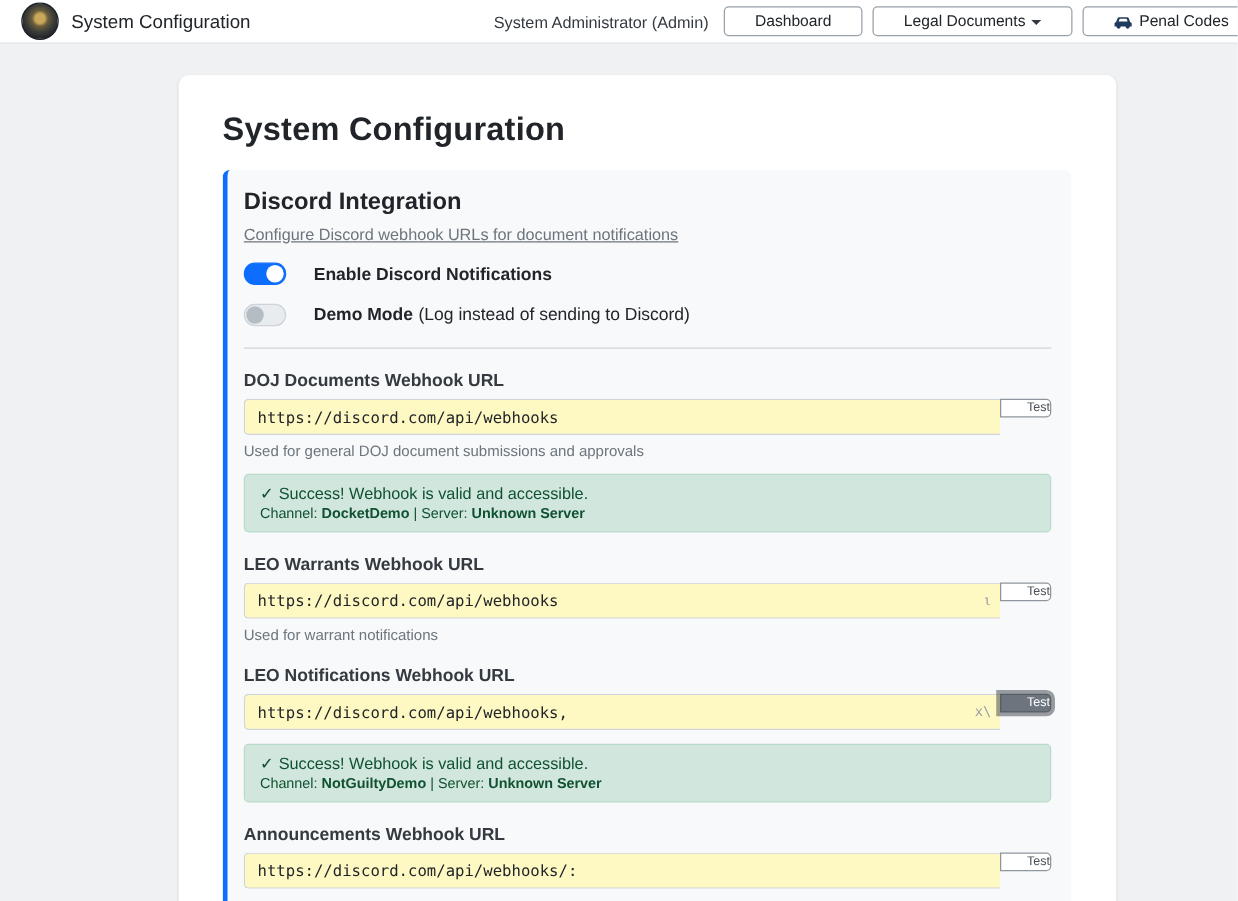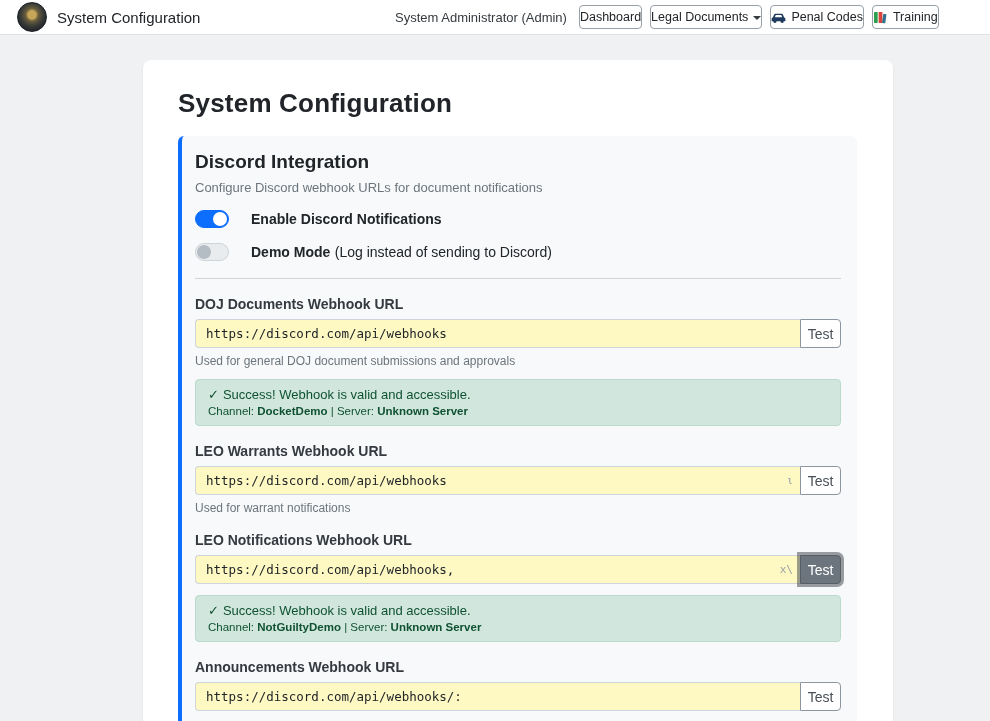--- a/index.html
+++ b/index.html
@@ -20,21 +20,21 @@
   .brand-logo {
     width:30px; height:30px; border-radius:50%;
     background:radial-gradient(circle at 50% 42%, #c9a75a 0 18%, #6b5d3c 30%, #3a3d38 52%, #22252b 75%);
     border:1px solid #1b1e23;
   }
   .brand-title { font-size:15px; color:#212529; }
   .nav-right { position:absolute; left:395px; top:4px; height:26px; display:flex; align-items:center; gap:8px; white-space:nowrap; }
   .user-label { font-size:13px; color:#343a40; margin-right:4px; }
   .nav-btn {
     display:inline-flex; align-items:center; gap:5px;
-    height:24px; padding:0 0; background:#fff;
+    height:24px; padding:0 24px; background:#fff;
     border:1px solid #98a0a8; border-radius:4px;
     font-size:12.5px; color:#212529; cursor:pointer;
     font-family:"Liberation Sans", sans-serif;
   }
   .caret {
     width:0; height:0; display:inline-block;
     border-left:4px solid transparent; border-right:4px solid transparent;
     border-top:4px solid #343a40; margin-top:1px;
   }
   .nav-icon { display:inline-flex; width:15px; height:13px; }
@@ -50,21 +50,21 @@
   .page-title { font-size:26px; font-weight:600; color:#212529; letter-spacing:.2px; }
 
   .panel {
     margin-top:17px;
     background:#f8f9fa;
     border-left:4px solid #0d6efd;
     border-radius:6px;
     padding:15px 16px 24px 13px;
   }
   .section-title { font-size:19px; font-weight:600; color:#212529; }
-  .section-subtitle { font-size:13px; color:#6c757d; margin-top:7px; }
+  .section-subtitle { font-size:13px; color:#6c757d; margin-top:7px;text-decoration:underline; }
 
   
   .toggle-row { display:flex; align-items:center; gap:22px; margin-top:15px; }
   .switch {
     position:relative; width:34px; height:18px; border-radius:9px;
     background:#e9ecef; border:1px solid #ced4da; cursor:pointer; flex:0 0 auto;
   }
   .switch .knob {
     position:absolute; top:1px; left:1px; width:14px; height:14px;
     border-radius:50%; background:#b4bcc4;
@@ -87,24 +87,25 @@
     padding:4px 22px 4px 10px;
     font-family:"DejaVu Sans Mono", monospace;
     font-size:12.5px; color:#212529; background:#fef9c3; outline:none;
   }
   .edge-char {
     position:absolute; right:7px; top:8px;
     font-size:11px; color:#9aa0a6; pointer-events:none;
     font-family:"DejaVu Sans Mono", monospace;
   }
   .test-btn {
-    flex:0 0 auto; min-width:41px; height:29px;
+    flex:0 0 auto; min-width:41px; height:15px;
     border:1px solid #8d969e; border-radius:0 4px 4px 0;
-    background:#fff; color:#495057; font-size:14px; cursor:pointer;
+    background:#fff; color:#495057; font-size:10px; cursor:pointer;
     font-family:"Liberation Sans", sans-serif;
+    text-align:right;
   }
   .test-btn.active {
     background:#6c757d; border-color:#565e64; color:#ffffff;
     box-shadow:0 0 0 3px rgba(73,80,87,.55); position:relative; z-index:2;
   }
   .wh-help { font-size:12px; color:#6c757d; margin-top:6px; }
 
   
   .alert-success {
     margin-top:11px; background:#d1e7dd; border:1px solid #badbcc;

